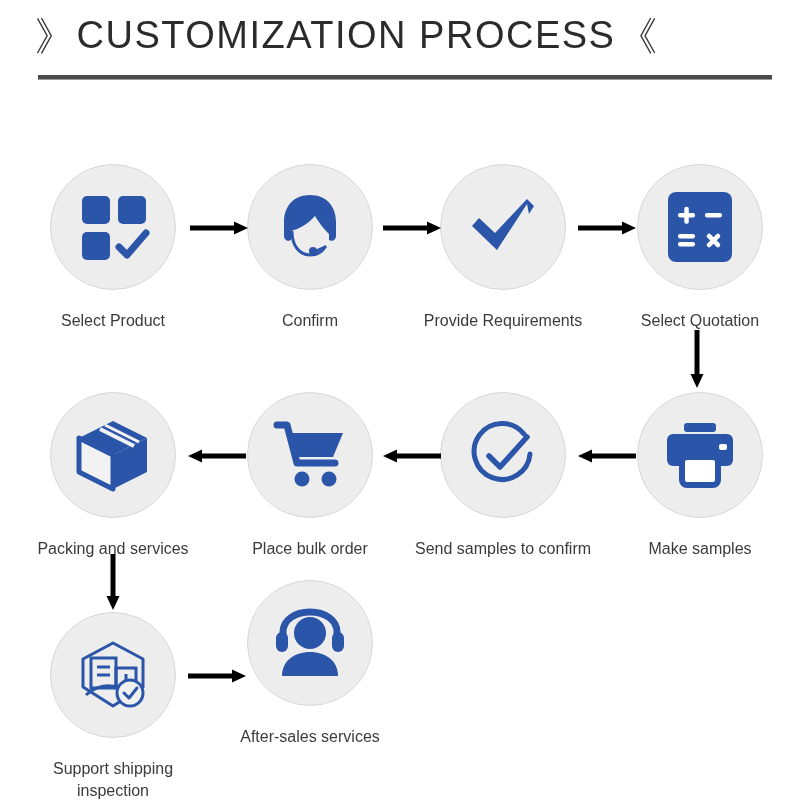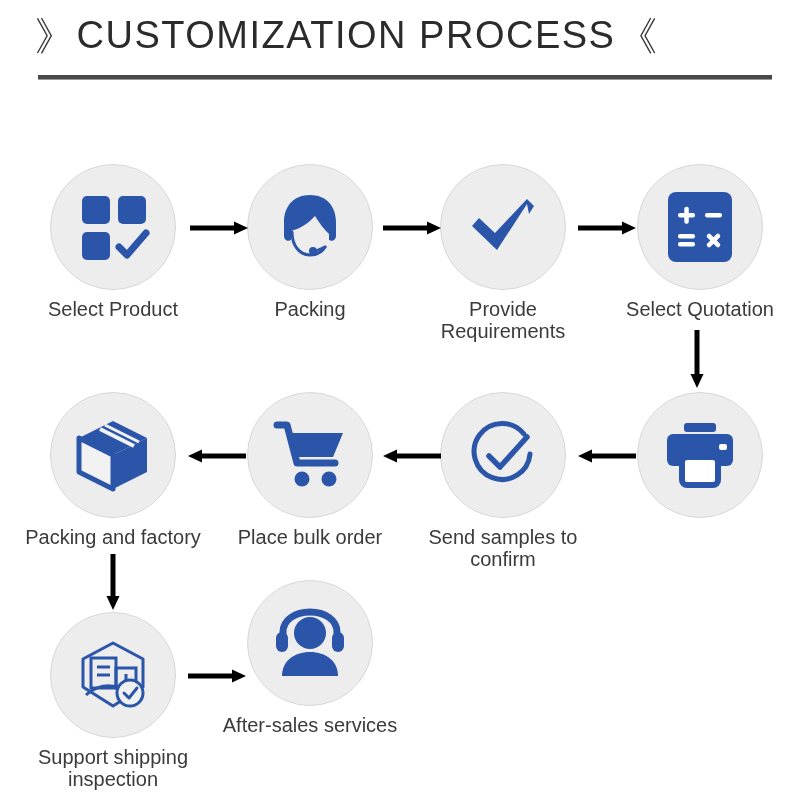--- a/index.html
+++ b/index.html
@@ -76,23 +76,23 @@
     border-radius: 50%;
     background: #ededed;
     border: 1px solid #d8d8d8;
     box-sizing: border-box;
     display: flex;
     align-items: center;
     justify-content: center;
   }
   .node-circle svg { display: block; }
   .node-label {
-    margin-top: 8px;
+    margin-top: 20px;
     font-family: "Liberation Sans", sans-serif;
-    font-size: 20px;
+    font-size: 16px;
     color: #3b3b3b;
     line-height: 22px;
     white-space: pre-line;
   }
 
   
   .arrow {
     position: absolute;
   }
   .arrow-h {
@@ -130,21 +130,21 @@
   <div class="node" style="left:310px; top:164px;">
     <div class="node-circle">
       <svg width="76" height="76" viewBox="0 0 76 76">
         <path d="M38 6 C22 6 12 17 12 33 L12 47 C12 51 16 53 19 51 L19 36 C19 24 27 17 38 17 C49 17 57 24 57 36 L57 51 C60 53 64 51 64 47 L64 33 C64 17 54 6 38 6 Z" fill="#2B55A8"></path>
         <path d="M19 30 C19 21 27 15 38 15 C49 15 57 21 57 31 L57 45 C57 45 48 36 43 27 C36 35 27 40 19 42 Z" fill="#2B55A8"></path>
         <path d="M20 43 C20 57 28 66 38 66 C45 66 50 63 53 58" stroke="#2B55A8" stroke-width="3" fill="none" stroke-linecap="round"></path>
         <path d="M53 58 L44 62" stroke="#2B55A8" stroke-width="3" fill="none" stroke-linecap="round"></path>
         <circle cx="41" cy="62" r="4" fill="#2B55A8"></circle>
       </svg>
     </div>
-    <div class="node-label">Packing</div>
+    <div class="node-label">Confirm</div>
   </div>
 
   <div class="node" style="left:503px; top:164px;">
     <div class="node-circle">
       <svg width="78" height="78" viewBox="0 0 78 78">
         <path d="M8 38 L15 30 L31 45 L63 11 L70 18 L65 26 L63 16 L33 62 Z" fill="#2B55A8"></path>
       </svg>
     </div>
     <div class="node-label">Provide Requirements</div>
   </div>
@@ -169,20 +169,21 @@
 
   <div class="node" style="left:700px; top:392px;">
     <div class="node-circle">
       <svg width="76" height="68" viewBox="0 0 76 68">
         <rect x="22" y="2" width="32" height="9" rx="3" fill="#2B55A8"></rect>
         <rect x="5" y="13" width="66" height="32" rx="6" fill="#2B55A8"></rect>
         <rect x="57" y="23" width="8" height="6" rx="2" fill="#ffffff"></rect>
         <rect x="20" y="36" width="36" height="28" rx="5" fill="#ffffff" stroke="#2B55A8" stroke-width="6"></rect>
       </svg>
     </div>
+    <div class="node-label">Make samples</div>
   </div>
 
   <div class="node" style="left:503px; top:392px;">
     <div class="node-circle">
       <svg width="78" height="78" viewBox="0 0 78 78">
         <path d="M60 18 A28 28 0 1 0 66 38" stroke="#2B55A8" stroke-width="5" fill="none" stroke-linecap="round"></path>
         <path d="M25 40 L36 51 L63 21" stroke="#2B55A8" stroke-width="5.5" fill="none" stroke-linecap="round" stroke-linejoin="round"></path>
       </svg>
     </div>
     <div class="node-label">Send samples to confirm</div>
@@ -203,21 +204,21 @@
   <div class="node" style="left:113px; top:392px;">
     <div class="node-circle">
       <svg width="78" height="78" viewBox="0 0 78 78">
         <path d="M39 5 L73 22 L39 39 L5 22 Z" fill="#2B55A8"></path>
         <path d="M5 22 L39 39 L39 73 L5 56 Z" fill="#f2f2f2" stroke="#2B55A8" stroke-width="5" stroke-linejoin="round"></path>
         <path d="M73 22 L39 39 L39 73 L73 56 Z" fill="#2B55A8"></path>
         <path d="M26 13 L60 30" stroke="#f2f2f2" stroke-width="4"></path>
         <path d="M31 9 L65 26" stroke="#f2f2f2" stroke-width="3"></path>
       </svg>
     </div>
-    <div class="node-label">Packing and factory</div>
+    <div class="node-label">Packing and services</div>
   </div>
 
   <div class="node" style="left:113px; top:612px;">
     <div class="node-circle">
       <svg width="78" height="74" viewBox="0 0 78 74">
         <path d="M39 5 L69 21 L69 49 L39 68 L9 49 L9 21 Z" stroke="#2B55A8" stroke-width="3" fill="none" stroke-linejoin="round"></path>
         <rect x="17" y="20" width="25" height="30" stroke="#2B55A8" stroke-width="3" fill="none"></rect>
         <rect x="42" y="30" width="20" height="20" stroke="#2B55A8" stroke-width="3" fill="none"></rect>
         <line x1="23" y1="29" x2="36" y2="29" stroke="#2B55A8" stroke-width="3"></line>
         <line x1="23" y1="37" x2="36" y2="37" stroke="#2B55A8" stroke-width="3"></line>

